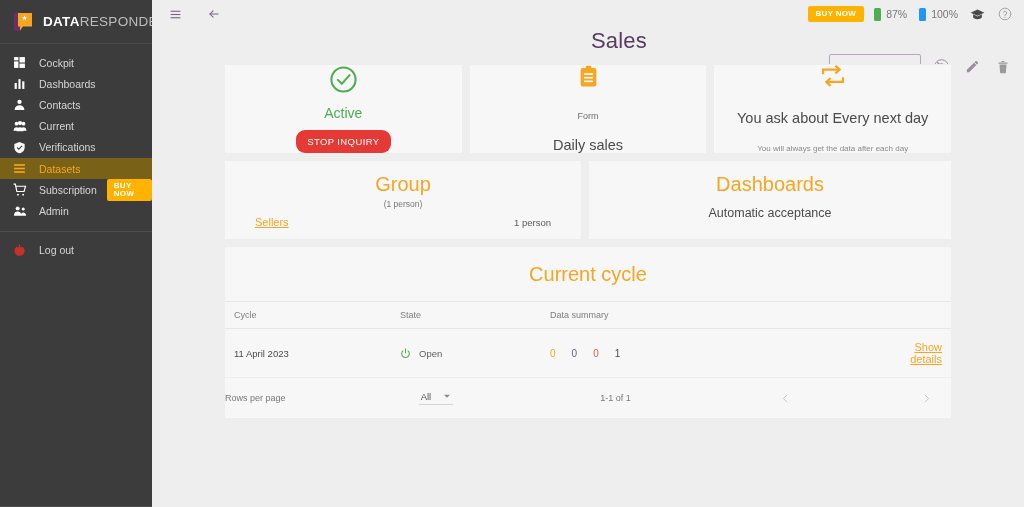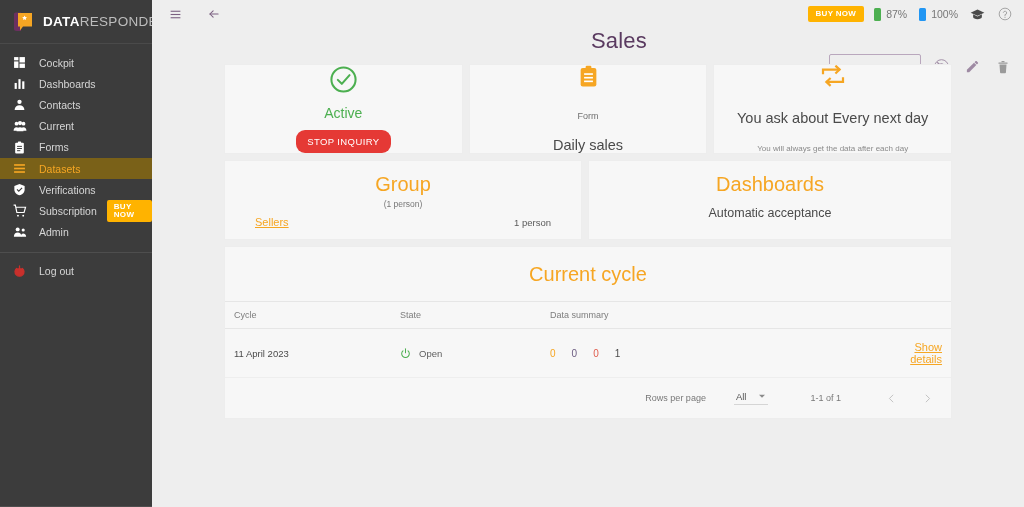--- a/index.html
+++ b/index.html
@@ -185,21 +185,21 @@
   .state-cell .pwr { margin-right: 8px; display: flex; }
   .state-text { color: #5e5e5e; }
   .sum { display: flex; align-items: center; }
   .sum span { margin-right: 16px; font-size: 10px; }
   .sum .s0 { color: #f6a623; }
   .sum .s1 { color: #6b5b80; }
   .sum .s2 { color: #e05c4d; }
   .sum .s3 { color: #4a4a4a; }
 
   .pager {
-    display: flex; align-items: center; justify-content: flex-end;
+    display: flex; align-items: center; justify-content: space-between;
     padding: 12px 12px 12px 0; font-size: 9px; color: #787878;
     height: 40px;
     gap: 12px;
   }
   .pager .lbl { margin-right: 16px; }
   .pager .select {
     display: flex; align-items: center;
     border-bottom: 1px solid #d5d5d5;
     padding: 0 2px 2px 2px; margin-right: 30px; cursor: pointer;
   }
@@ -273,52 +273,40 @@
               <circle cx="18" cy="8" r="3.2"></circle>
               <circle cx="12" cy="7" r="3.6"></circle>
               <path d="M1 20 C1 16 3 14 6 14 C9 14 11 16 11 20 Z"></path>
               <path d="M13 20 C13 16 15 14 18 14 C21 14 23 16 23 20 Z"></path>
               <path d="M6 21 C6 16.5 8.5 14 12 14 C15.5 14 18 16.5 18 21 Z"></path>
             </svg>
         </span>
         <span class="lbl">Current</span>
       </div>
 
+
       <div class="nav-item">
         <span class="ico">
           <svg width="13" height="13" viewBox="0 0 24 24" fill="#ffffff">
-              <rect x="4" y="3" width="16" height="20" rx="2"></rect>
-              <rect x="9" y="1" width="6" height="4" rx="1.2" fill="#ffffff"></rect>
-              <rect x="7.5" y="9" width="9" height="1.8" fill="#3c3c3c"></rect>
-              <rect x="7.5" y="13" width="9" height="1.8" fill="#3c3c3c"></rect>
-              <rect x="7.5" y="17" width="6" height="1.8" fill="#3c3c3c"></rect>
-            </svg>
-        </span>
-        <span class="lbl">Forms</span>
+              <path d="M12 1.7 L21.5 5.6 L21.5 12 C21.5 17.4 17.4 21.5 12 22.6 C6.6 21.5 2.5 17.4 2.5 12 L2.5 5.6 Z"></path>
+              <path d="M7.4 11.9 L10.6 15.1 L16.8 8.9" stroke="#3c3c3c" stroke-width="2.1" fill="none"></path>
+            </svg>
+        </span>
+        <span class="lbl">Verifications</span>
       </div>
 
       <div class="nav-item active">
         <span class="ico">
           <svg width="13" height="13" viewBox="0 0 24 24" fill="#f6a623">
               <rect x="2" y="4" width="20" height="3"></rect>
               <rect x="2" y="10.5" width="20" height="3"></rect>
               <rect x="2" y="17" width="20" height="3"></rect>
             </svg>
         </span>
         <span class="lbl">Datasets</span>
-      </div>
-
-      <div class="nav-item">
-        <span class="ico">
-          <svg width="13" height="13" viewBox="0 0 24 24" fill="#ffffff">
-              <path d="M12 1.7 L21.5 5.6 L21.5 12 C21.5 17.4 17.4 21.5 12 22.6 C6.6 21.5 2.5 17.4 2.5 12 L2.5 5.6 Z"></path>
-              <path d="M7.4 11.9 L10.6 15.1 L16.8 8.9" stroke="#3c3c3c" stroke-width="2.1" fill="none"></path>
-            </svg>
-        </span>
-        <span class="lbl">Verifications</span>
       </div>
 
       <div class="nav-item">
         <span class="ico">
           <svg width="14" height="14" viewBox="0 0 24 24" fill="none" stroke="#ffffff" stroke-width="2">
               <path d="M1 2 L4 2 L6.6 14.5 L19 14.5 L21.5 5.5 L5 5.5"></path>
               <circle cx="8.5" cy="20" r="1.6" fill="#ffffff" stroke="none"></circle>
               <circle cx="17.5" cy="20" r="1.6" fill="#ffffff" stroke="none"></circle>
             </svg>
         </span>

